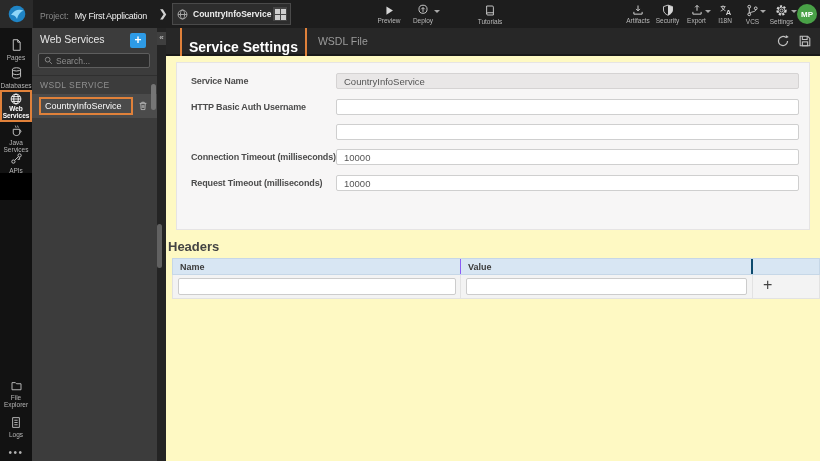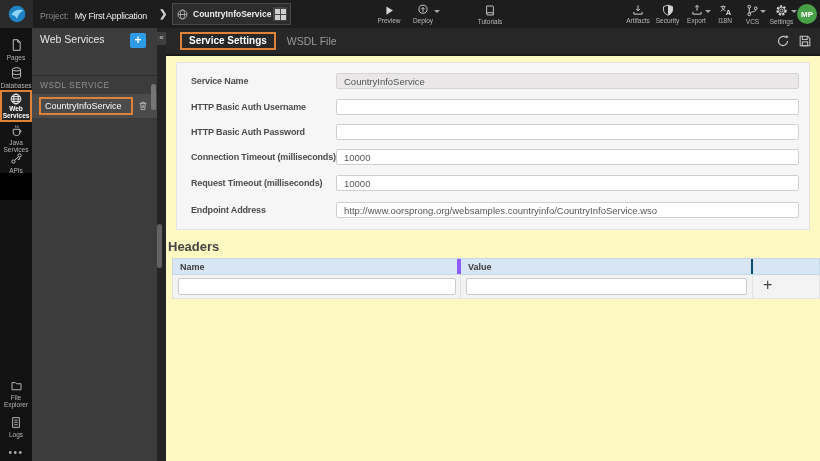--- a/index.html
+++ b/index.html
@@ -44,33 +44,33 @@
 .panel-item-hl span{color:#fafafa;font-size:9px;padding-left:4px;white-space:nowrap}
 .panel-trash{position:absolute;left:106px;top:6px;color:#c9c9c9}
 .panel-scroll{position:absolute;right:1px;top:56px;width:5px;height:26px;background:#757575;border-radius:3px}
 
 .strip{position:absolute;left:157px;top:28px;width:9px;height:433px;background:#242424;z-index:3}
 .strip-btn{position:absolute;left:0;top:4px;width:9px;height:13px;background:#3f3f3f;color:#d5d5d5;font-size:8px;line-height:12px;text-align:center}
 .strip-thumb{position:absolute;left:0;top:196px;width:5px;height:44px;background:#616161;border-radius:3px}
 
 .main{position:absolute;left:166px;top:28px;width:654px;height:433px}
 .tabbar{position:absolute;left:0;top:0;width:654px;height:28px;background:#272727;border-bottom:2px solid #191919;display:flex;align-items:center}
-.tab-active{margin-left:14px;border:2px solid #e0813a;padding:1px 7px 2px;color:#fff;font-size:10px;font-weight:700}
+.tab-active{margin-left:14px;border:2px solid #e0813a;padding:13px 7px 2px;color:#fff;font-size:14px;font-weight:700}
 .tab{margin-left:11px;color:#9b9b9b;font-size:10.5px}
 .tab-icons{position:absolute;right:8px;top:6px;display:flex;gap:8px;color:#c2c2c2}
 .content{position:absolute;left:0;top:28px;width:670px;height:405px;background:#fef9c3}
 .fpanel{position:absolute;left:10px;top:6px;width:634px;height:168px;background:#f7f6f6;border:1px solid #e6e4e4}
 .frow{position:absolute;left:0;width:100%;height:16px}
 .frow label{position:absolute;left:14px;top:0;line-height:16px;font-size:9px;font-weight:700;color:#4c4c4c;white-space:nowrap;letter-spacing:-0.15px}
 .frow input{position:absolute;left:159px;top:0;width:463px;height:16px;border:1px solid #cfcfcf;border-radius:2px;background:#fff;font-size:9.5px;color:#555;padding:0 7px;font-family:"Liberation Sans",sans-serif;outline:none}
 .frow input.ro{background:#e9e7e7;border-color:#d5d3d3}
 .hd-title{position:absolute;left:2px;top:183px;font-size:13px;color:#444;font-weight:700}
 .htable{position:absolute;left:6px;top:202px;width:648px}
 .ht-head{display:flex;height:17px;background:#d8e6f3;border:1px solid #c6d7e7}
-.ht-head .c1{width:288px;border-right:4px solid #8b5cf6}
+.ht-head .c1{width:288px;border-right:1px solid #8b5cf6}
 .ht-head .c2{width:292px;border-right:2px solid #0c4a6e}
 .ht-head .c3{flex:1}
 .ht-head span{font-size:9px;font-weight:700;color:#3c3c3c;line-height:16px;padding-left:7px;display:block}
 .ht-body{display:flex;height:24px;background:#f3f3f3;border:1px solid #e2e2e2;border-top:none}
 .ht-body .cell{position:relative}
 .ht-body .c1{width:288px;border-right:1px solid #e2e2e2}
 .ht-body .c2{width:292px;border-right:1px solid #e2e2e2}
 .ht-body .c3{flex:1}
 .ht-body input{position:absolute;left:5px;top:3px;width:278px;height:17px;border:1px solid #ccc;border-radius:2px;background:#fff;font-size:9.5px;padding:0 6px;outline:none;font-family:"Liberation Sans",sans-serif}
 .ht-body .c2 input{width:281px}
@@ -271,20 +271,29 @@
           </g>
         </svg>
       <span class="rlbl">Logs</span>
     </div>
     <div class="rail-dots">•••</div>
   </nav>
 
   <aside class="panel">
     <div class="panel-title">Web Services</div>
     <div class="panel-add">+</div>
+    <div class="panel-search">
+      <svg width="9" height="9" viewBox="0 0 16 16" style="margin:0 3px 0 5px">
+          <g fill="none" stroke="#8f8f8f" stroke-width="1.6">
+            <circle cx="6.5" cy="6.5" r="4.2"></circle>
+            <path d="M9.8 9.8 L14 14"></path>
+          </g>
+        </svg>
+      <input type="text" placeholder="Search..." style="">
+    </div>
     <div class="panel-divider"></div>
     <div class="panel-section">WSDL SERVICE</div>
     <div class="panel-item">
       <div class="panel-item-hl">
         <span>CountryInfoService</span>
       </div>
       <div class="panel-trash">
         <svg width="10" height="11" viewBox="0 0 16 16">
             <g fill="none" stroke="#c9c9c9" stroke-width="1.2">
               <path d="M2.5 4.5 H13.5 M6 4.5 V2.8 H10 V4.5 M4.3 4.5 L5 14.5 H11 L11.7 4.5"></path>
@@ -325,34 +334,29 @@
       <div class="fpanel">
         <div class="frow" style="top:10px">
           <label>Service Name</label>
           <input class="ro" readonly="" value="CountryInfoService" style="">
         </div>
         <div class="frow" style="top:36px">
           <label>HTTP Basic Auth Username</label>
           <input value="" style="">
         </div>
         <div class="frow" style="top:61px">
-          <label>HTTP Basic Auth Password</label>
           <input value="" style="">
         </div>
         <div class="frow" style="top:86px">
           <label>Connection Timeout (milliseconds)</label>
           <input value="10000" style="">
         </div>
         <div class="frow" style="top:112px">
           <label>Request Timeout (milliseconds)</label>
           <input value="10000" style="">
-        </div>
-        <div class="frow" style="top:139px">
-          <label>Endpoint Address</label>
-          <input value="http://www.oorsprong.org/websamples.countryinfo/CountryInfoService.wso" style="">
         </div>
       </div>
       <div class="hd-title">Headers</div>
       <div class="htable">
         <div class="ht-head">
           <div class="c1">
               <span>Name</span>
             </div>
           <div class="c2">
               <span>Value</span>

